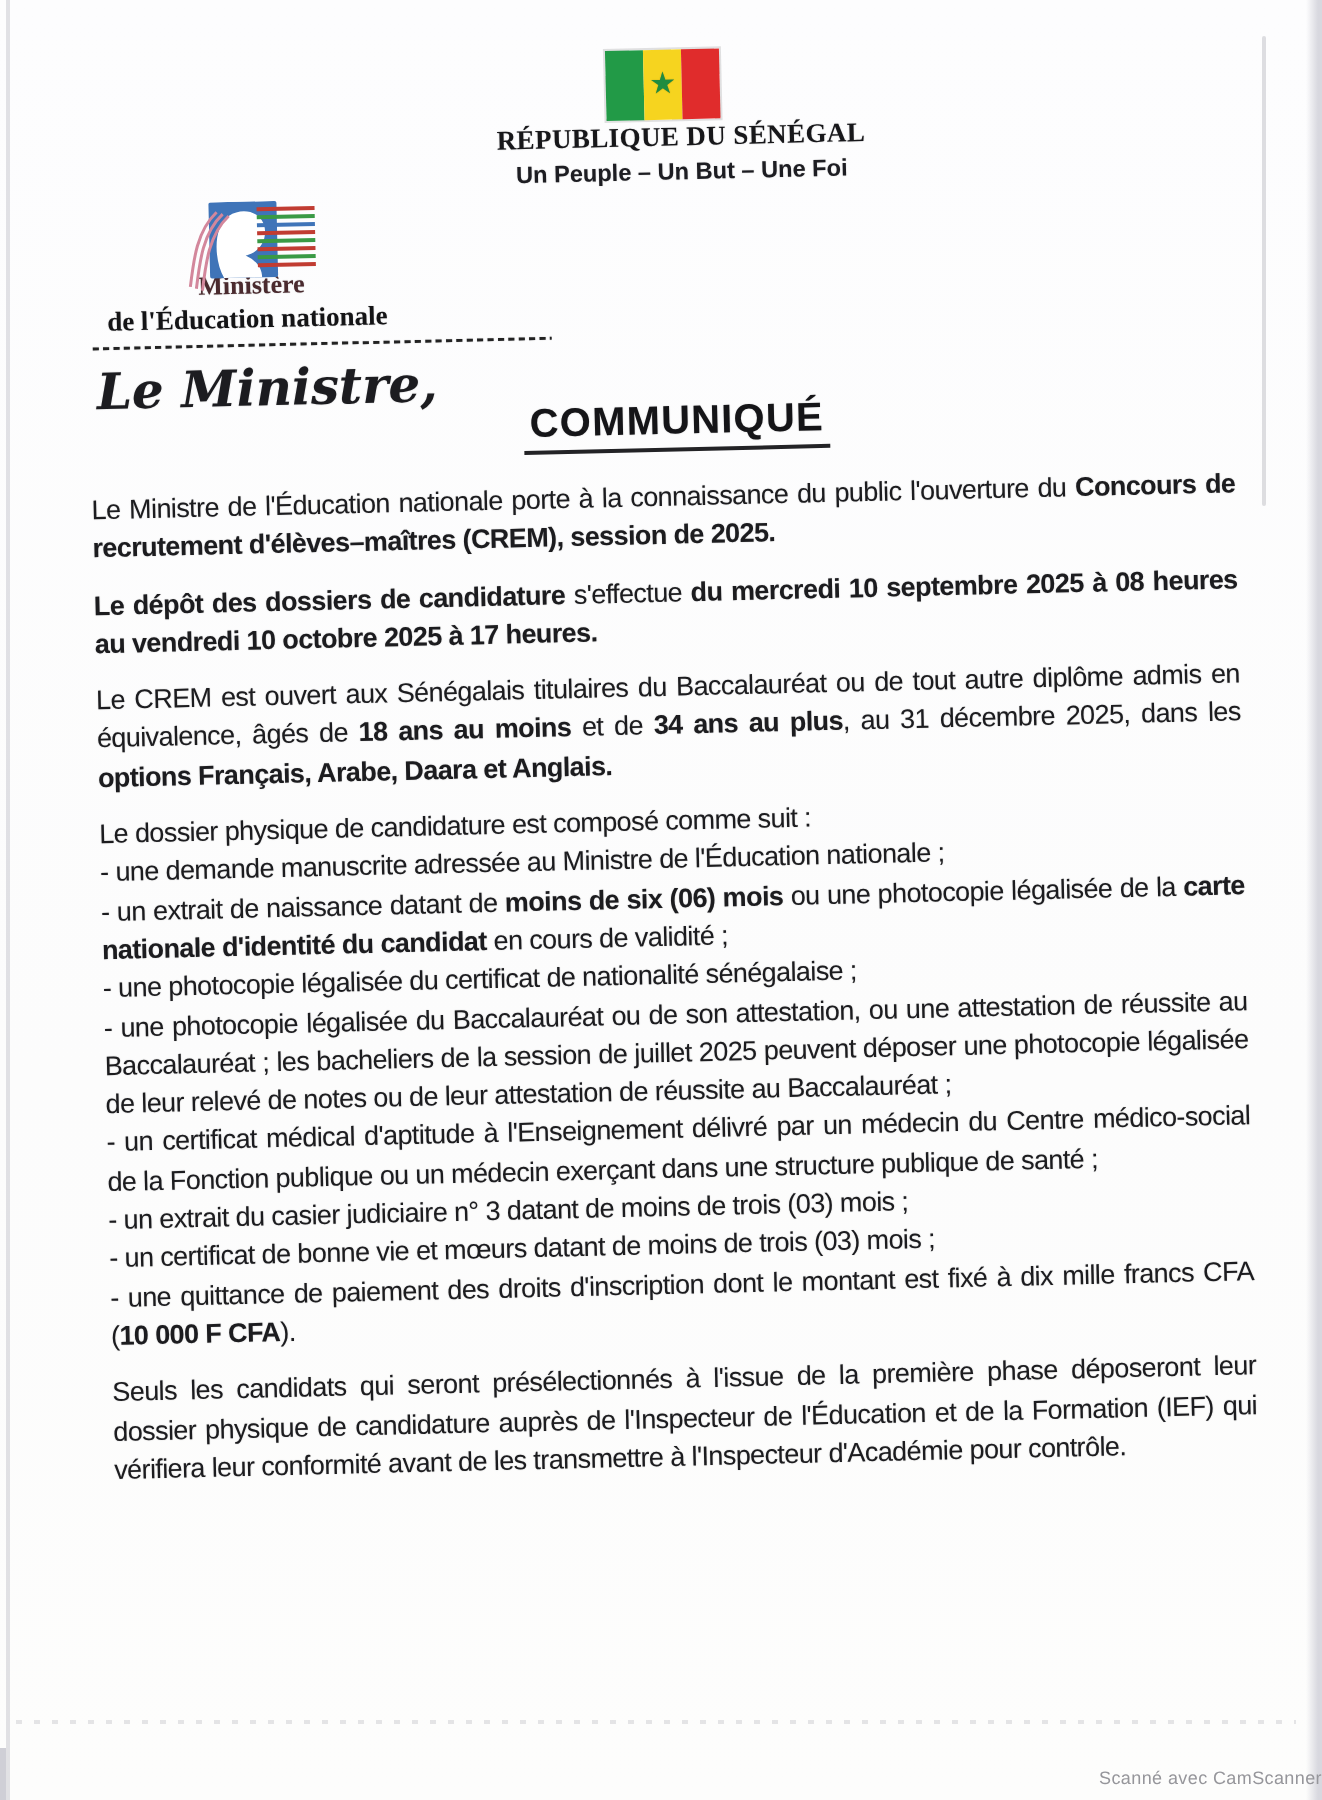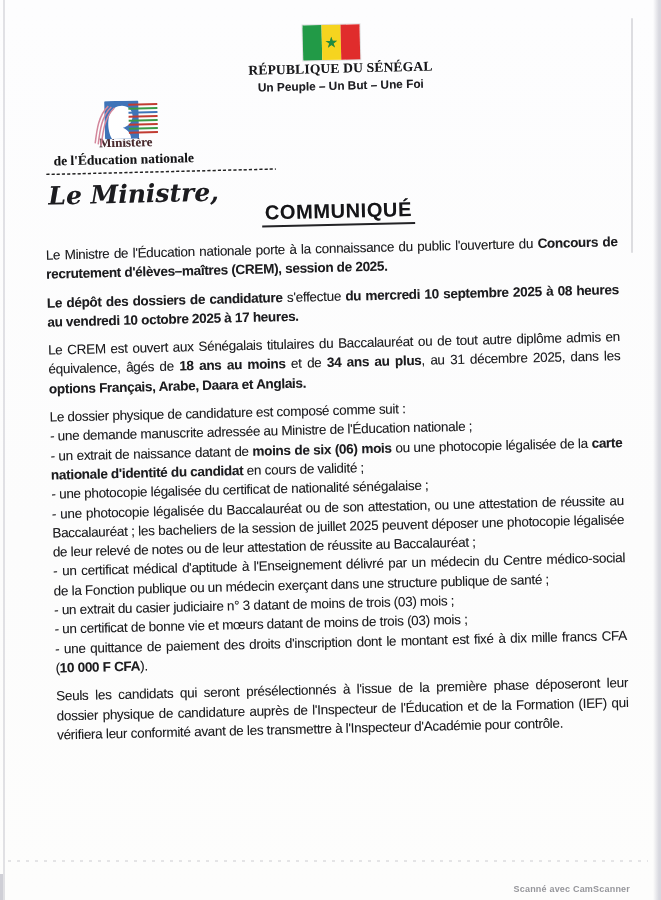--- a/index.html
+++ b/index.html
@@ -44,21 +44,21 @@
   }
   .para { margin:0; }
   .para.gap { margin-top:9px; }
   .b { font-weight:bold; }
   
   .edge-right { position:absolute; top:0; right:0; width:8px; height:900px; background:linear-gradient(to right, rgba(214,214,222,0) 0%, #d8d8df 75%); }
   .edge-left-line { position:absolute; left:3px; top:0; width:1.5px; height:900px; background:rgba(190,190,200,0.45); }
   .smudge-line { position:absolute; left:631px; top:18px; width:2px; height:235px; background:rgba(140,140,150,0.28); border-radius:2px; }
   .speck-row { position:absolute; left:8px; top:860px; width:640px; height:2px; background:repeating-linear-gradient(90deg, rgba(150,150,160,0.32) 0 3px, transparent 3px 9px); opacity:0.75; }
   .corner-strip { position:absolute; left:0; bottom:0; width:3px; height:26px; background:#cfcfd6; }
-  .scan-note { position:absolute; right:31px; bottom:6px; font-size:9px; color:#96969b; letter-spacing:0.2px;font-weight:bold; }
+  .scan-note { position:absolute; right:0; bottom:6px; font-size:9px; color:#96969b; letter-spacing:0.2px; }
 </style>
 </head>
 <body>
 
 <div class="page">
   <div class="sheet">
 
     <div class="flag">
       <div class="band" style="background: rgb(34, 154, 71);"></div>
       <div class="band" style="background: rgb(246, 212, 31);"></div>

